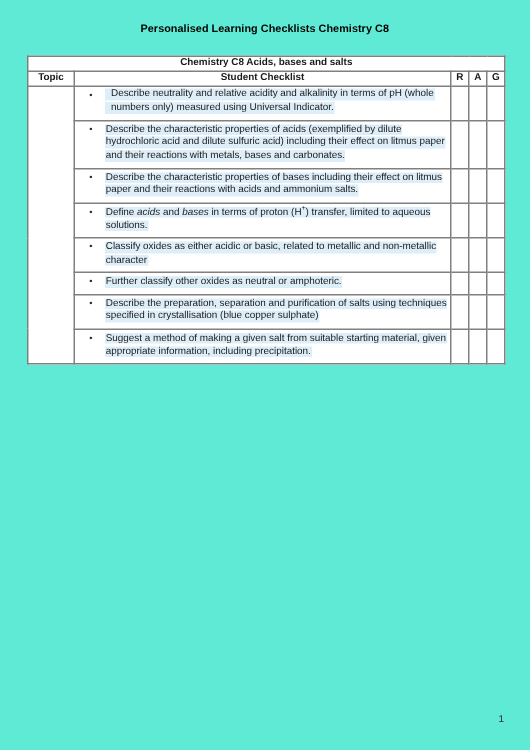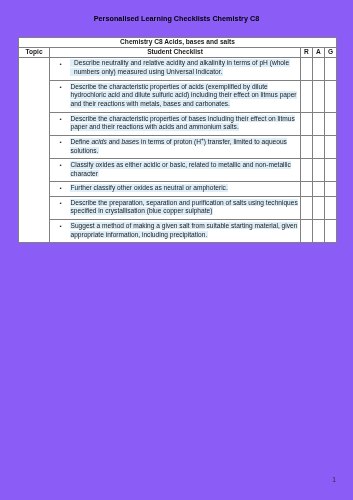--- a/index.html
+++ b/index.html
@@ -14,21 +14,21 @@
     color: #000000;
     position: relative;
     overflow: hidden;
   }
 
   .page {
     width: 353px;
     height: 500px;
     box-sizing: border-box;
     position: relative;
-    background: #8b5cf6;
+    background: #5eead4;
   }
 
   .doc-title {
     text-align: center;
     font-size: 7.2px;
     font-weight: bold;
     letter-spacing: 0.05px;
     margin: 0;
     padding-top: 15px;
     padding-bottom: 0;

